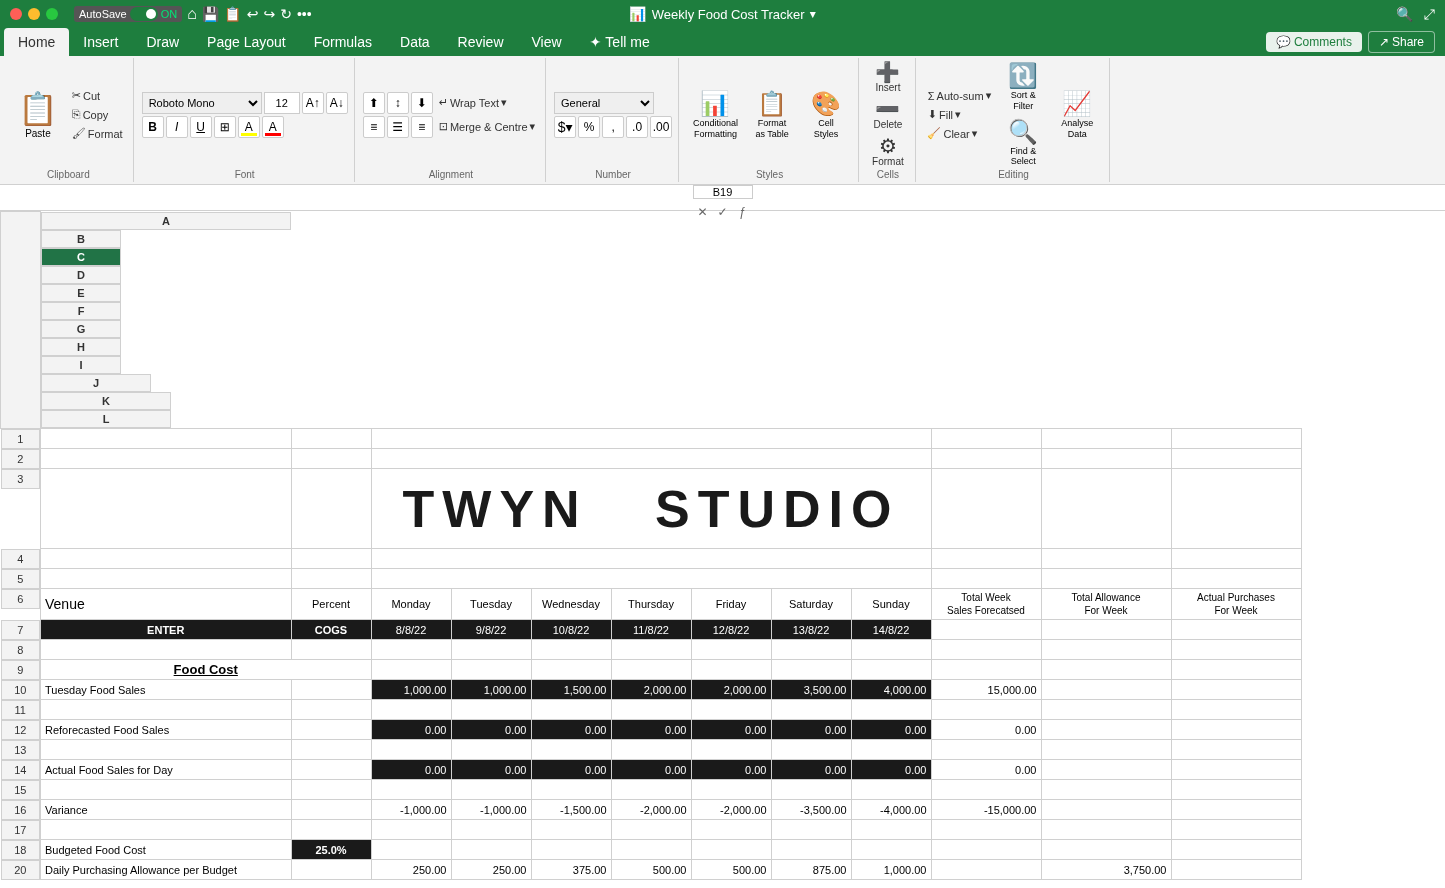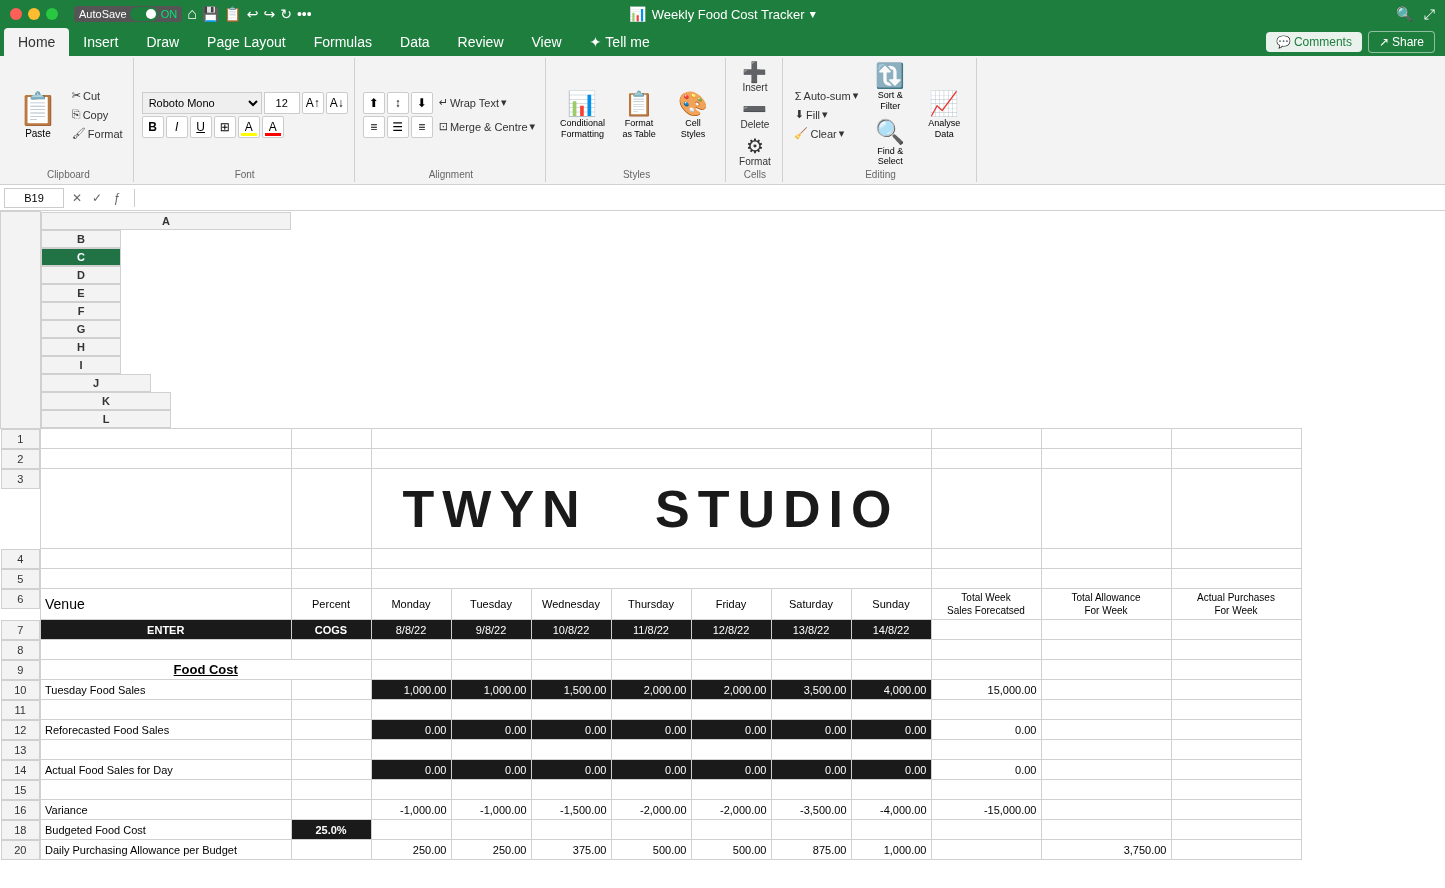--- a/index.html
+++ b/index.html
@@ -51,21 +51,21 @@
     select.font-select { font-size: 11px; height: 22px; border: 1px solid #ccc; padding: 0 2px; min-width: 120px; }
     input.font-size { font-size: 11px; height: 22px; border: 1px solid #ccc; padding: 0 4px; width: 36px; text-align: center; }
     .font-btn { width: 22px; height: 22px; border: 1px solid #ccc; background: white; cursor: pointer; font-size: 12px; display: flex; align-items: center; justify-content: center; border-radius: 2px; }
     .font-btn.bold { font-weight: bold; }
     .font-btn.italic { font-style: italic; }
 
     .align-btns { display: flex; flex-direction: column; gap: 2px; }
     .align-row { display: flex; gap: 2px; }
 
     
-    #formulabar { display: flex; align-items: center; height: 26px; border-bottom: 1px solid #d0d0d0; background: white; padding: 0 4px; gap: 4px; }
+    #formulabar { display: flex; align-items: center; height: 26px; border-bottom: 1px solid #d0d0d0; background: white; padding: 0 4px; gap: 4px; flex-direction: column; }
     .cell-ref { width: 60px; border: 1px solid #ccc; height: 20px; font-size: 11px; text-align: center; }
     .formula-btns { display: flex; gap: 2px; }
     .formula-btn { width: 18px; height: 18px; font-size: 12px; cursor: pointer; display: flex; align-items: center; justify-content: center; color: #666; }
     .formula-input { flex: 1; border: none; outline: none; font-size: 12px; padding: 0 4px; }
 
     
     #spreadsheet { display: flex; flex-direction: column; height: calc(100vh - 28px - 78px - 26px - 32px - 22px); overflow: hidden; background: white; }
 
     .col-header { border-right: 1px solid #d0d0d0; text-align: center; font-size: 11px; color: #333; padding: 3px 0; flex-shrink: 0; background: #f3f3f3; display: flex; align-items: center; justify-content: center; }
     .col-header.selected { background: #217346; color: white; }
@@ -230,20 +230,37 @@
               <span>⊡</span>
               <span>Merge &amp; Centre</span>
               <span>▾</span>
             </div>
           </div>
         </div>
       </div>
       <div class="ribbon-group-label">Alignment</div>
     </div>
 
+    <div class="ribbon-group">
+      <div class="ribbon-group-inner">
+        <div style="display:flex;flex-direction:column;gap:2px;">
+          <select style="font-size:11px;height:22px;border:1px solid #ccc;padding:0 2px;width:100px;">
+            <option>General</option>
+          </select>
+          <div style="display:flex;gap:2px;">
+            <button class="font-btn currency-btn">$▾</button>
+            <button class="font-btn">%</button>
+            <button class="font-btn">,</button>
+            <button class="font-btn">.0</button>
+            <button class="font-btn">.00</button>
+          </div>
+        </div>
+      </div>
+      <div class="ribbon-group-label">Number</div>
+    </div>
 
     <div class="ribbon-group">
       <div class="ribbon-group-inner">
         <div class="rb-big">
           <div class="rb-icon">📊</div>
           <div class="rb-label">Conditional<br>Formatting</div>
         </div>
         <div class="rb-big">
           <div class="rb-icon">📋</div>
           <div class="rb-label">Format<br>as Table</div>
@@ -581,20 +598,35 @@
           <td class="cell-num">-1,500.00</td>
           <td class="cell-num">-2,000.00</td>
           <td class="cell-num">-2,000.00</td>
           <td class="cell-num">-3,500.00</td>
           <td class="cell-num">-4,000.00</td>
           <td class="cell-num">-15,000.00</td>
           <td></td>
           <td></td>
         </tr>
 
+        <tr>
+          <td class="row-header">17</td>
+          <td></td>
+          <td></td>
+          <td></td>
+          <td></td>
+          <td></td>
+          <td></td>
+          <td></td>
+          <td></td>
+          <td></td>
+          <td></td>
+          <td></td>
+          <td></td>
+        </tr>
 
         <tr>
           <td class="row-header">18</td>
           <td>Budgeted Food Cost</td>
           <td class="bg-percent cell-center">25.0%</td>
           <td></td>
           <td></td>
           <td></td>
           <td></td>
           <td></td>

